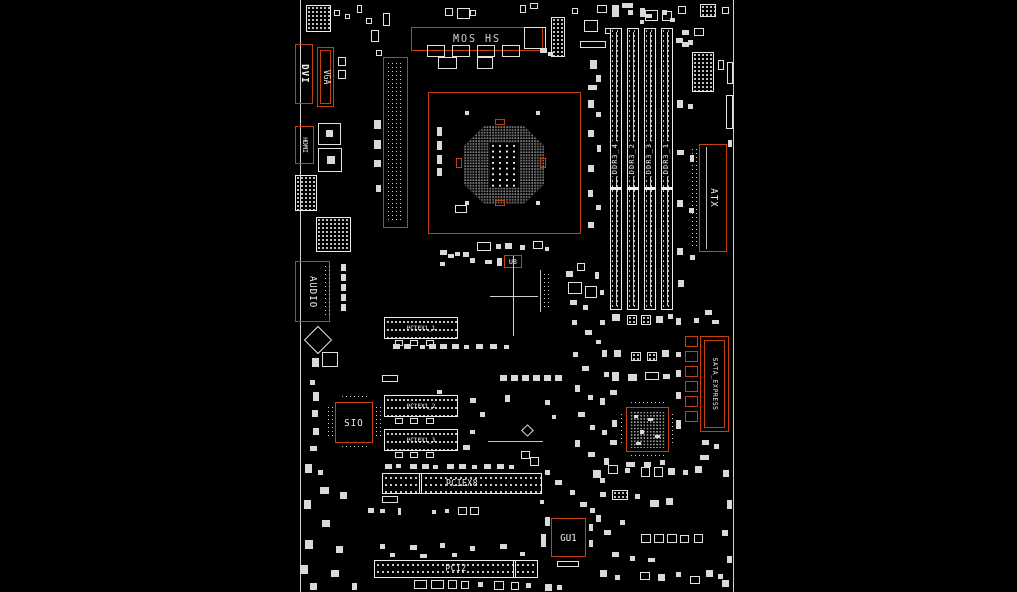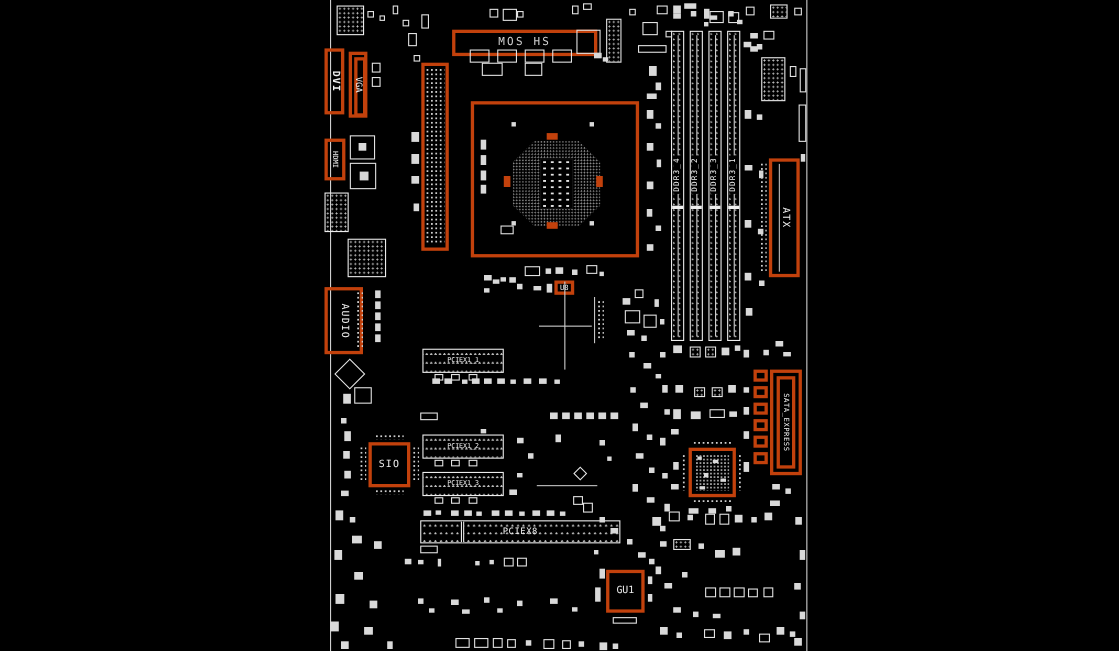--- a/index.html
+++ b/index.html
@@ -27,21 +27,21 @@
        border-left:1px solid #ececec;border-right:1px solid #ececec;}
   
   .dimm{position:absolute;width:12px;height:282px;border:1px solid #ececec;
         background-image:radial-gradient(circle at 1.5px 2px,#bdbdbd .7px,transparent 1px);
         background-size:5px 5px;}
   .dimm .mid{position:absolute;left:5px;top:3px;bottom:3px;width:1px;background:#cdcdcd;}
   .dimm .dkey{position:absolute;left:0;right:0;top:158px;height:3px;background:#efefef;}
   .vlab{writing-mode:vertical-rl;transform:rotate(180deg);line-height:1;color:#f0f0f0;}
   .dimm .vlab{position:absolute;left:1px;top:112px;font-size:7px;letter-spacing:1px;background:#000;padding:2px 0;}
   
-  .box{position:absolute;border:3px solid #c2410c;}
+  .box{position:absolute;border:1px solid #c2410c;}
   .dotbox{position:absolute;border:1px solid #ececec;
         background-image:radial-gradient(circle at 2px 2px,#c4c4c4 .7px,transparent 1px);background-size:4px 4px;}
   .center-lab{position:absolute;left:0;right:0;top:50%;transform:translateY(-50%);
         text-align:center;font-size:9px;line-height:1;color:#ededed;}
   .vcenter-lab{position:absolute;left:50%;top:50%;transform:translate(-50%,-50%) ;}
   
   .octagon{position:absolute;clip-path:polygon(25% 0,75% 0,100% 25%,100% 75%,75% 100%,25% 100%,0 75%,0 25%);
         background-image:radial-gradient(circle at 1px 1px,#8f8f8f .6px,transparent .9px);background-size:2.8px 2.8px;}
   .cap-array{position:absolute;background:#000;border:1px solid #111;
         background-image:radial-gradient(ellipse 2.2px 1.6px at 3px 2.5px,#e6e6e6 60%,transparent 65%);
@@ -134,25 +134,29 @@
   <div class="slot" style="left:384px;top:317px;width:74px;height:22px;background-size:4px 8px">
     <span class="slot-label sm">PCIEX1_1</span>
   </div>
   <div class="slot" style="left:384px;top:395px;width:74px;height:22px;background-size:4px 8px">
     <span class="slot-label sm">PCIEX1_2</span>
   </div>
   <div class="slot" style="left:384px;top:429px;width:74px;height:22px;background-size:4px 8px">
     <span class="slot-label sm">PCIEX1_3</span>
   </div>
 
-  <div class="slot" style="left:382px;top:473px;width:182px;height:21px">
+  <div class="slot" style="left:382px;top:473px;width:160px;height:21px">
     <div class="key" style="left:36px"></div>
     <span class="slot-label">PCIEX8</span>
   </div>
 
+  <div class="slot" style="left:374px;top:560px;width:164px;height:18px">
+    <div class="key" style="left:138px"></div>
+    <span class="slot-label">PCI2</span>
+  </div>
 
   <div class="box" style="left:335px;top:402px;width:38px;height:41px">
     <span class="center-lab" style="font-size:9px;letter-spacing:1px">SIO</span>
   </div>
 
   <div class="box" style="left:551px;top:518px;width:35px;height:39px">
     <span class="center-lab" style="font-size:9px">GU1</span>
   </div>
 
   <div class="box" style="left:626px;top:407px;width:43px;height:45px">

